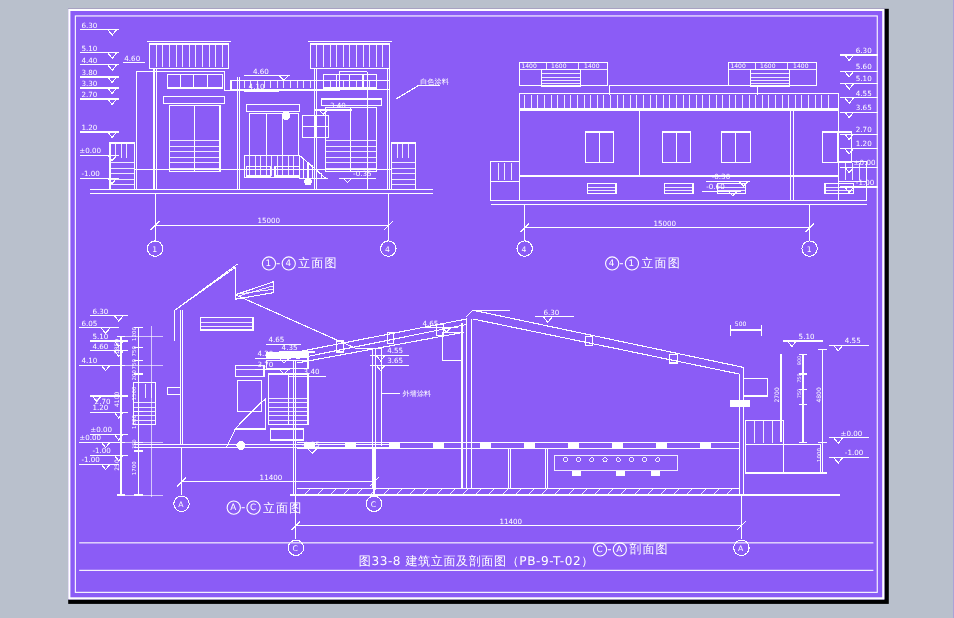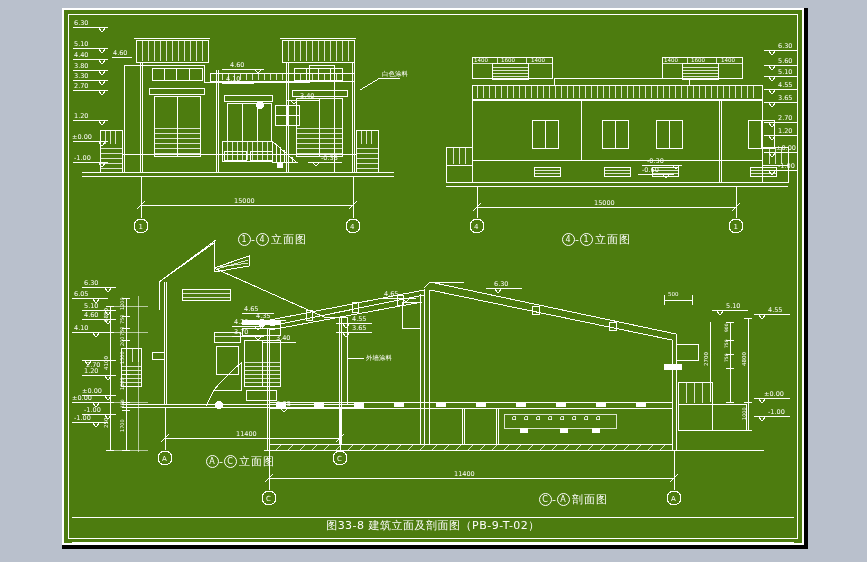--- a/index.html
+++ b/index.html
@@ -9,43 +9,43 @@
     font-family:"DejaVu Sans","Liberation Sans",sans-serif;
     overflow:hidden;
   }
   #root{position:relative;width:867px;height:562px;}
 
   
   .sheet{
     position:absolute;
     left:62px;top:8px;
     width:742px;height:537px;
-    background:#4d7c0f;
+    background:#8b5cf6;
     border:2px solid #ffffff;
     box-sizing:border-box;
   }
   .sheet-inner{
     position:absolute;
     left:4px;top:4px;right:4px;bottom:4px;
     border:1px solid #ffffff;
     box-sizing:border-box;
   }
   
   .page-black{
     position:absolute;left:62px;top:8px;width:746px;height:541px;background:#000;z-index:0;
   }
 
   .canvas{position:absolute;left:0;top:0;width:742px;height:537px;z-index:2;}
   svg{display:block;}
 
   
   .titlebar{
-    position:absolute;left:8px;right:8px;bottom:0;height:24px;
+    position:absolute;left:8px;right:8px;bottom:24px;height:24px;
     border-top:1px solid #fff;border-bottom:1px solid #fff;
-    display:flex;align-items:flex-start;justify-content:center;
+    display:flex;align-items:flex-end;justify-content:center;
     z-index:3;
   }
   .title-text{
     color:#ffffff;font-size:11px;letter-spacing:.5px;white-space:nowrap;
     font-family:"DejaVu Sans","Liberation Sans",sans-serif;
   }
 
   
   .caption{
     position:absolute;color:#fff;font-size:11px;white-space:nowrap;z-index:3;
@@ -919,21 +919,21 @@
           </g>
 
         </g>
       </svg>
     </div>
 
     <div class="caption" style="left:174px;top:222px;">
       <span class="cap-circ">1</span><span style="color:#fff;">-</span><span class="cap-circ">4</span><span class="cap-cn">立面图</span>
     </div>
 
-    <div class="caption" style="left:498px;top:222px;">
+    <div class="caption" style="left:486px;top:222px;">
       <span class="cap-circ">4</span><span style="color:#fff;">-</span><span class="cap-circ">1</span><span class="cap-cn">立面图</span>
     </div>
 
     <div class="caption" style="left:142px;top:444px;">
       <span class="cap-circ">A</span><span style="color:#fff;">-</span><span class="cap-circ">C</span><span class="cap-cn">立面图</span>
     </div>
 
     <div class="caption" style="left:475px;top:482px;">
       <span class="cap-circ">C</span><span style="color:#fff;">-</span><span class="cap-circ">A</span><span class="cap-cn">剖面图</span>
     </div>

